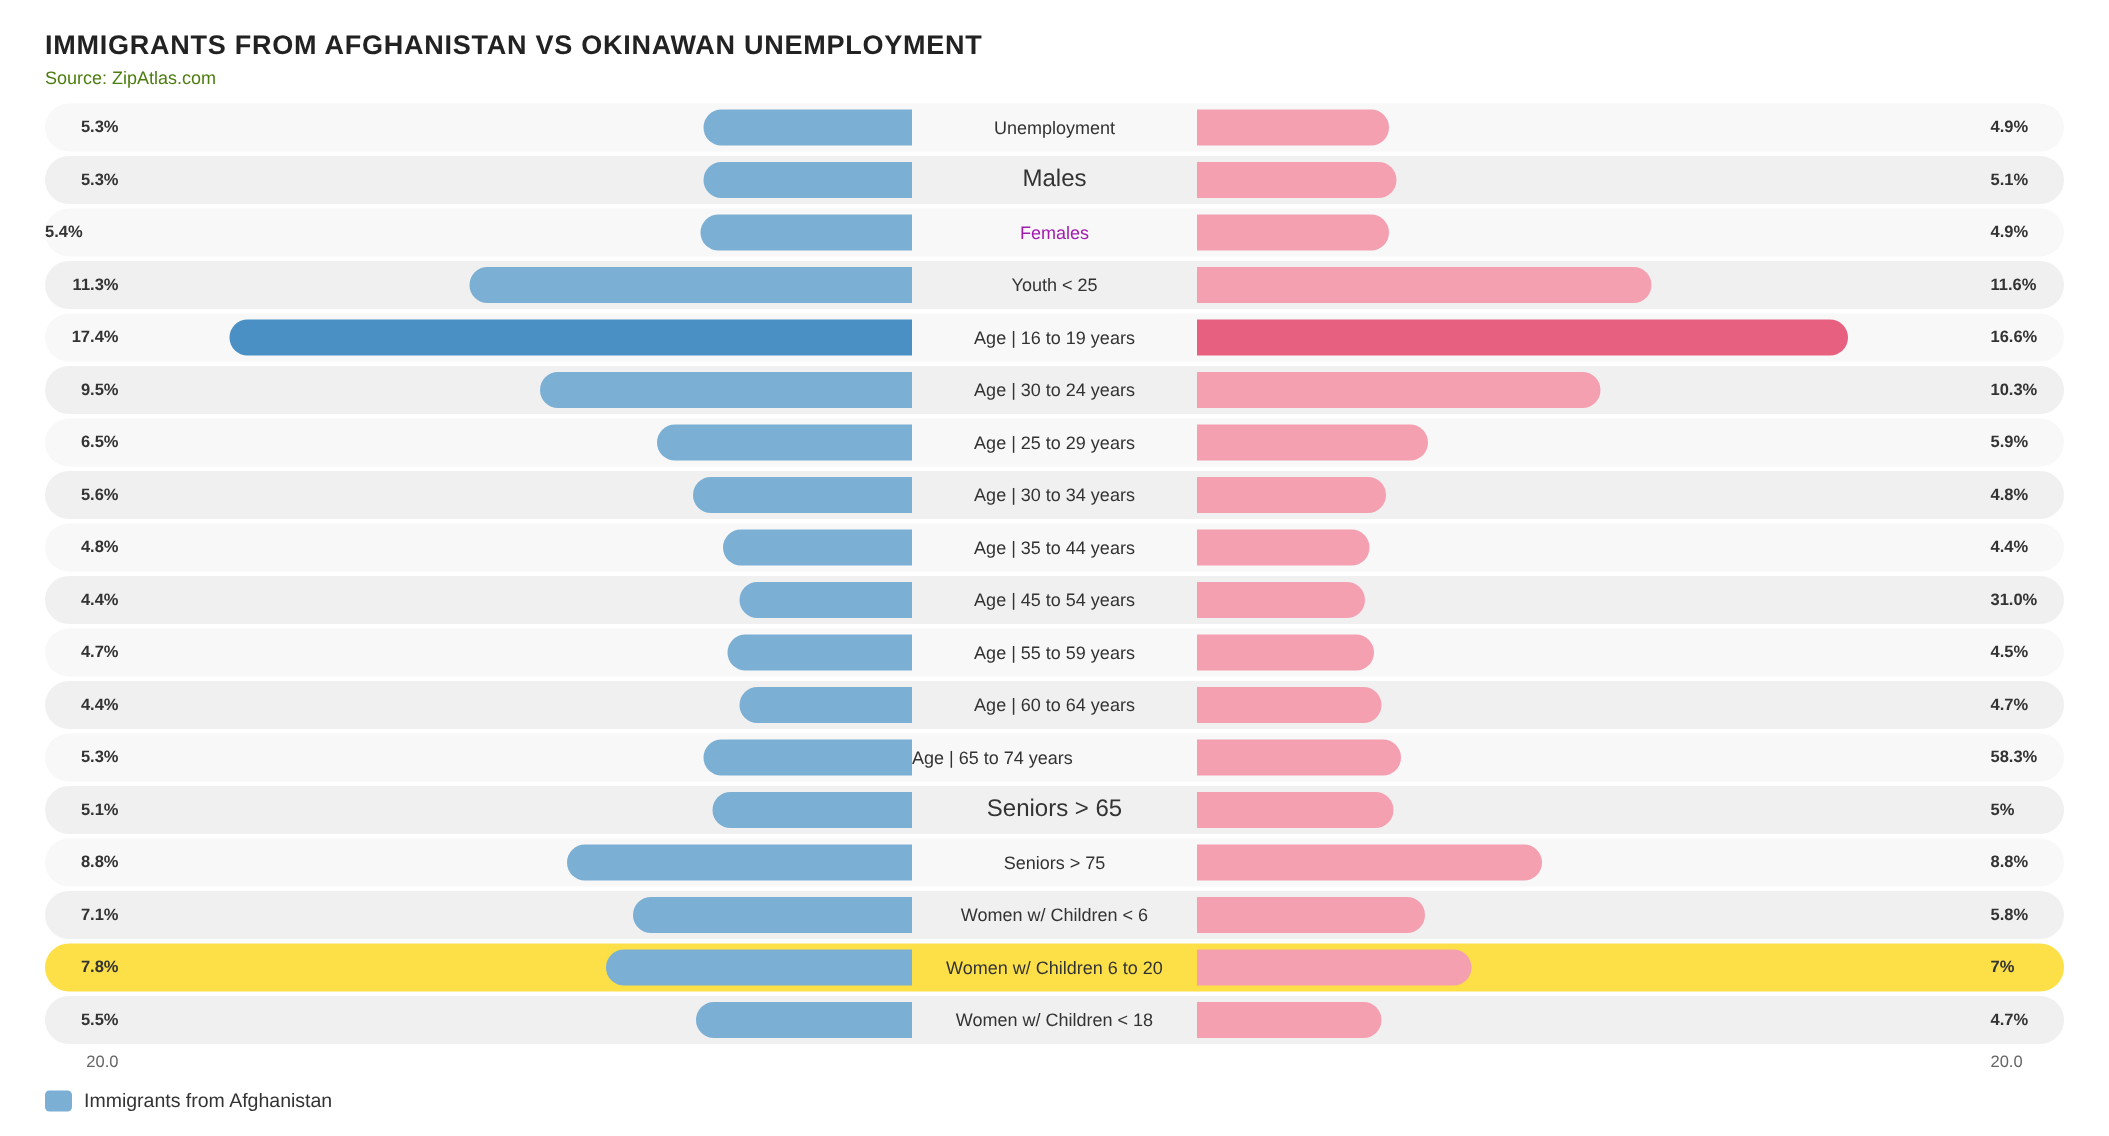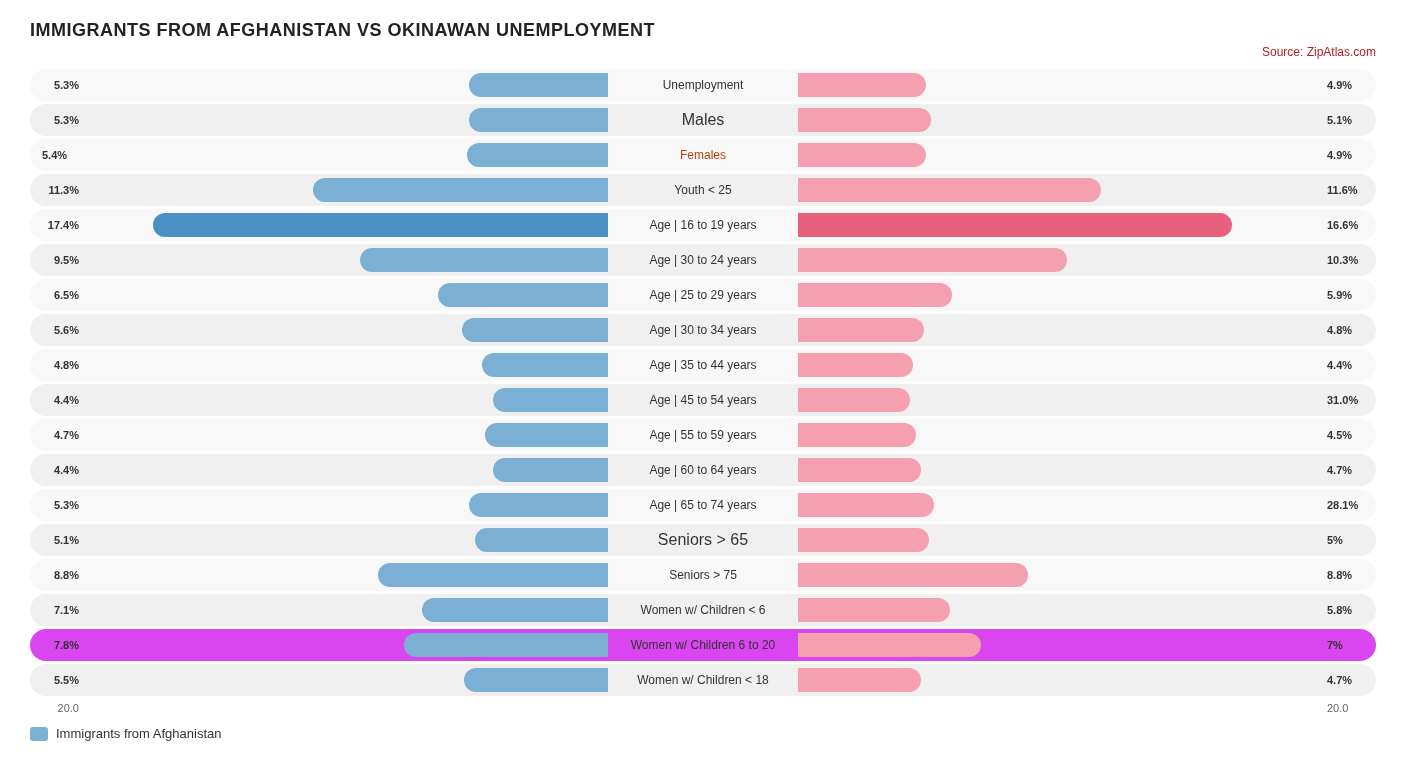--- a/index.html
+++ b/index.html
@@ -13,22 +13,22 @@
     .chart-title {
       font-size: 18px;
       font-weight: bold;
       color: #222;
       text-transform: uppercase;
       letter-spacing: 0.5px;
       margin-bottom: 4px;
     }
     .source {
       font-size: 12px;
-      color: #b91c1c;
-      text-align: right;
+      color: #4d7c0f;
+      text-align: left;
       margin-bottom: 10px;
     }
     .chart-area {
       width: 100%;
     }
     .legend {
       display: flex;
       justify-content: space-between;
       gap: 42px;
       margin-top: 12px;
@@ -71,25 +71,25 @@
       <div style="flex: 1 1 0%; display: flex; justify-content: flex-end; align-items: center;">
         <div style="height: 24px; background: rgb(123, 175, 212); border-radius: 12px 0px 0px 12px; width: 26.5%; max-width: 100%;"></div>
       </div>
       <div style="width: 190px; text-align: center; font-size: 16px; color: rgb(51, 51, 51); white-space: nowrap; flex-shrink: 0; z-index: 10;">Males</div>
       <div style="flex: 1 1 0%; display: flex; justify-content: flex-start; align-items: center;">
         <div style="height: 24px; background: rgb(244, 160, 176); border-radius: 0px 12px 12px 0px; width: 25.5%; max-width: 100%;"></div>
       </div>
       <div style="width: 55px; text-align: left; font-size: 11px; font-weight: bold; color: rgb(51, 51, 51); padding-left: 6px; flex-shrink: 0;">5.1%</div>
     </div>
     <div style="display: flex; align-items: center; width: 100%; margin-bottom: 3px; background: rgb(248, 248, 248); border-radius: 20px; padding: 4px 0px;">
-      <div style="width: 55px; text-align: center; font-size: 11px; font-weight: bold; color: rgb(51, 51, 51); padding-right: 6px; flex-shrink: 0;">5.4%</div>
+      <div style="width: 55px; text-align: left; font-size: 11px; font-weight: bold; color: rgb(51, 51, 51); padding-right: 6px; flex-shrink: 0;">5.4%</div>
       <div style="flex: 1 1 0%; display: flex; justify-content: flex-end; align-items: center;">
         <div style="height: 24px; background: rgb(123, 175, 212); border-radius: 12px 0px 0px 12px; width: 27%; max-width: 100%;"></div>
       </div>
-      <div style="width: 190px; text-align: center; font-size: 12px; color: #c2410c; white-space: nowrap; flex-shrink: 0; z-index: 10;">Females</div>
+      <div style="width: 190px; text-align: center; font-size: 12px; color: #a21caf; white-space: nowrap; flex-shrink: 0; z-index: 10;">Females</div>
       <div style="flex: 1 1 0%; display: flex; justify-content: flex-start; align-items: center;">
         <div style="height: 24px; background: rgb(244, 160, 176); border-radius: 0px 12px 12px 0px; width: 24.5%; max-width: 100%;"></div>
       </div>
       <div style="width: 55px; text-align: left; font-size: 11px; font-weight: bold; color: rgb(51, 51, 51); padding-left: 6px; flex-shrink: 0;">4.9%</div>
     </div>
     <div style="display: flex; align-items: center; width: 100%; margin-bottom: 3px; background: rgb(240, 240, 240); border-radius: 20px; padding: 4px 0px;">
       <div style="width: 55px; text-align: right; font-size: 11px; font-weight: bold; color: rgb(51, 51, 51); padding-right: 6px; flex-shrink: 0;">11.3%</div>
       <div style="flex: 1 1 0%; display: flex; justify-content: flex-end; align-items: center;">
         <div style="height: 24px; background: rgb(123, 175, 212); border-radius: 12px 0px 0px 12px; width: 56.5%; max-width: 100%;"></div>
       </div>
@@ -185,25 +185,25 @@
       <div style="flex: 1 1 0%; display: flex; justify-content: flex-start; align-items: center;">
         <div style="height: 24px; background: rgb(244, 160, 176); border-radius: 0px 12px 12px 0px; width: 23.5%; max-width: 100%;"></div>
       </div>
       <div style="width: 55px; text-align: left; font-size: 11px; font-weight: bold; color: rgb(51, 51, 51); padding-left: 6px; flex-shrink: 0;">4.7%</div>
     </div>
     <div style="display: flex; align-items: center; width: 100%; margin-bottom: 3px; background: rgb(248, 248, 248); border-radius: 20px; padding: 4px 0px;">
       <div style="width: 55px; text-align: right; font-size: 11px; font-weight: bold; color: rgb(51, 51, 51); padding-right: 6px; flex-shrink: 0;">5.3%</div>
       <div style="flex: 1 1 0%; display: flex; justify-content: flex-end; align-items: center;">
         <div style="height: 24px; background: rgb(123, 175, 212); border-radius: 12px 0px 0px 12px; width: 26.5%; max-width: 100%;"></div>
       </div>
-      <div style="width: 190px; text-align: center; font-size: 12px; color: rgb(51, 51, 51); white-space: nowrap; flex-shrink: 0; z-index: 10;">Age | 65 to 74 years</div>
+      <div style="width: 190px; font-size: 12px; color: rgb(51, 51, 51); white-space: nowrap; flex-shrink: 0; z-index: 10;">Age | 65 to 74 years</div>
       <div style="flex: 1 1 0%; display: flex; justify-content: flex-start; align-items: center;">
         <div style="height: 24px; background: rgb(244, 160, 176); border-radius: 0px 12px 12px 0px; width: 26%; max-width: 100%;"></div>
       </div>
-      <div style="width: 55px; text-align: left; font-size: 11px; font-weight: bold; color: rgb(51, 51, 51); padding-left: 6px; flex-shrink: 0;">28.1%</div>
+      <div style="width: 55px; text-align: left; font-size: 11px; font-weight: bold; color: rgb(51, 51, 51); padding-left: 6px; flex-shrink: 0;">58.3%</div>
     </div>
     <div style="display: flex; align-items: center; width: 100%; margin-bottom: 3px; background: rgb(240, 240, 240); border-radius: 20px; padding: 4px 0px;">
       <div style="width: 55px; text-align: right; font-size: 11px; font-weight: bold; color: rgb(51, 51, 51); padding-right: 6px; flex-shrink: 0;">5.1%</div>
       <div style="flex: 1 1 0%; display: flex; justify-content: flex-end; align-items: center;">
         <div style="height: 24px; background: rgb(123, 175, 212); border-radius: 12px 0px 0px 12px; width: 25.5%; max-width: 100%;"></div>
       </div>
       <div style="width: 190px; text-align: center; font-size: 16px; color: rgb(51, 51, 51); white-space: nowrap; flex-shrink: 0; z-index: 10;">Seniors &gt; 65</div>
       <div style="flex: 1 1 0%; display: flex; justify-content: flex-start; align-items: center;">
         <div style="height: 24px; background: rgb(244, 160, 176); border-radius: 0px 12px 12px 0px; width: 25%; max-width: 100%;"></div>
       </div>
@@ -224,21 +224,21 @@
       <div style="width: 55px; text-align: right; font-size: 11px; font-weight: bold; color: rgb(51, 51, 51); padding-right: 6px; flex-shrink: 0;">7.1%</div>
       <div style="flex: 1 1 0%; display: flex; justify-content: flex-end; align-items: center;">
         <div style="height: 24px; background: rgb(123, 175, 212); border-radius: 12px 0px 0px 12px; width: 35.5%; max-width: 100%;"></div>
       </div>
       <div style="width: 190px; text-align: center; font-size: 12px; color: rgb(51, 51, 51); white-space: nowrap; flex-shrink: 0; z-index: 10;">Women w/ Children &lt; 6</div>
       <div style="flex: 1 1 0%; display: flex; justify-content: flex-start; align-items: center;">
         <div style="height: 24px; background: rgb(244, 160, 176); border-radius: 0px 12px 12px 0px; width: 29%; max-width: 100%;"></div>
       </div>
       <div style="width: 55px; text-align: left; font-size: 11px; font-weight: bold; color: rgb(51, 51, 51); padding-left: 6px; flex-shrink: 0;">5.8%</div>
     </div>
-    <div style="display: flex; align-items: center; width: 100%; margin-bottom: 3px; background: #d946ef; border-radius: 20px; padding: 4px 0px;">
+    <div style="display: flex; align-items: center; width: 100%; margin-bottom: 3px; background: #fde047; border-radius: 20px; padding: 4px 0px;">
       <div style="width: 55px; text-align: right; font-size: 11px; font-weight: bold; color: rgb(51, 51, 51); padding-right: 6px; flex-shrink: 0;">7.8%</div>
       <div style="flex: 1 1 0%; display: flex; justify-content: flex-end; align-items: center;">
         <div style="height: 24px; background: rgb(123, 175, 212); border-radius: 12px 0px 0px 12px; width: 39%; max-width: 100%;"></div>
       </div>
       <div style="width: 190px; text-align: center; font-size: 12px; color: rgb(51, 51, 51); white-space: nowrap; flex-shrink: 0; z-index: 10;">Women w/ Children 6 to 20</div>
       <div style="flex: 1 1 0%; display: flex; justify-content: flex-start; align-items: center;">
         <div style="height: 24px; background: rgb(244, 160, 176); border-radius: 0px 12px 12px 0px; width: 35%; max-width: 100%;"></div>
       </div>
       <div style="width: 55px; text-align: left; font-size: 11px; font-weight: bold; color: rgb(51, 51, 51); padding-left: 6px; flex-shrink: 0;">7%</div>
     </div>

